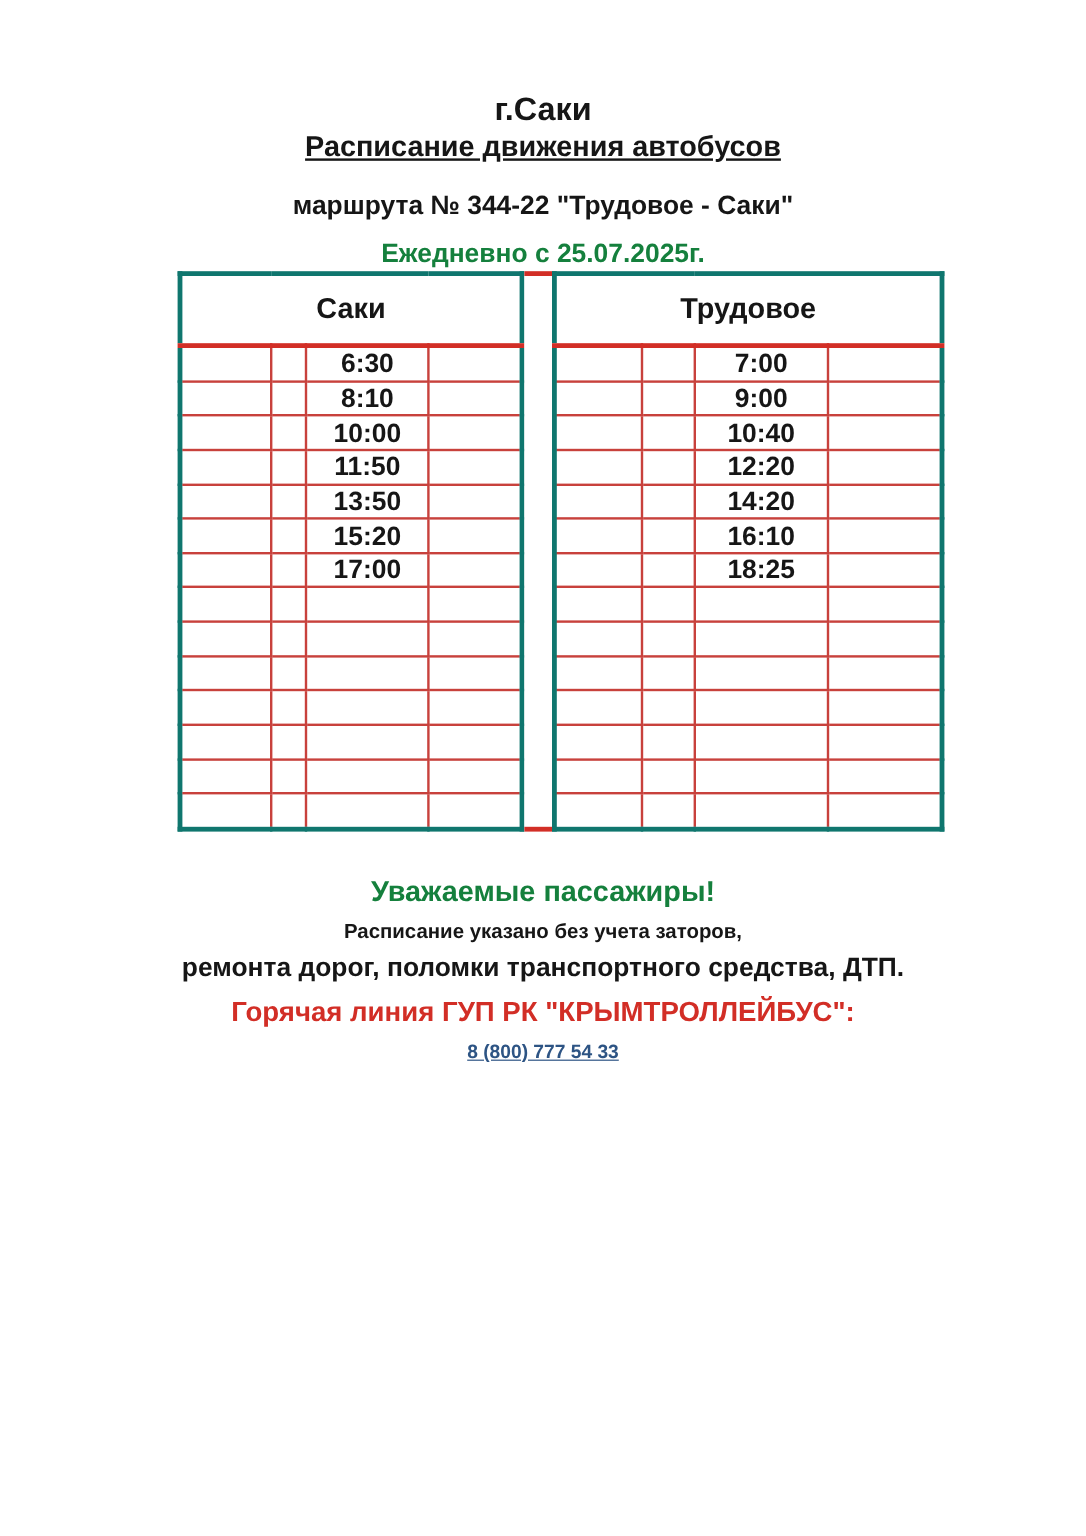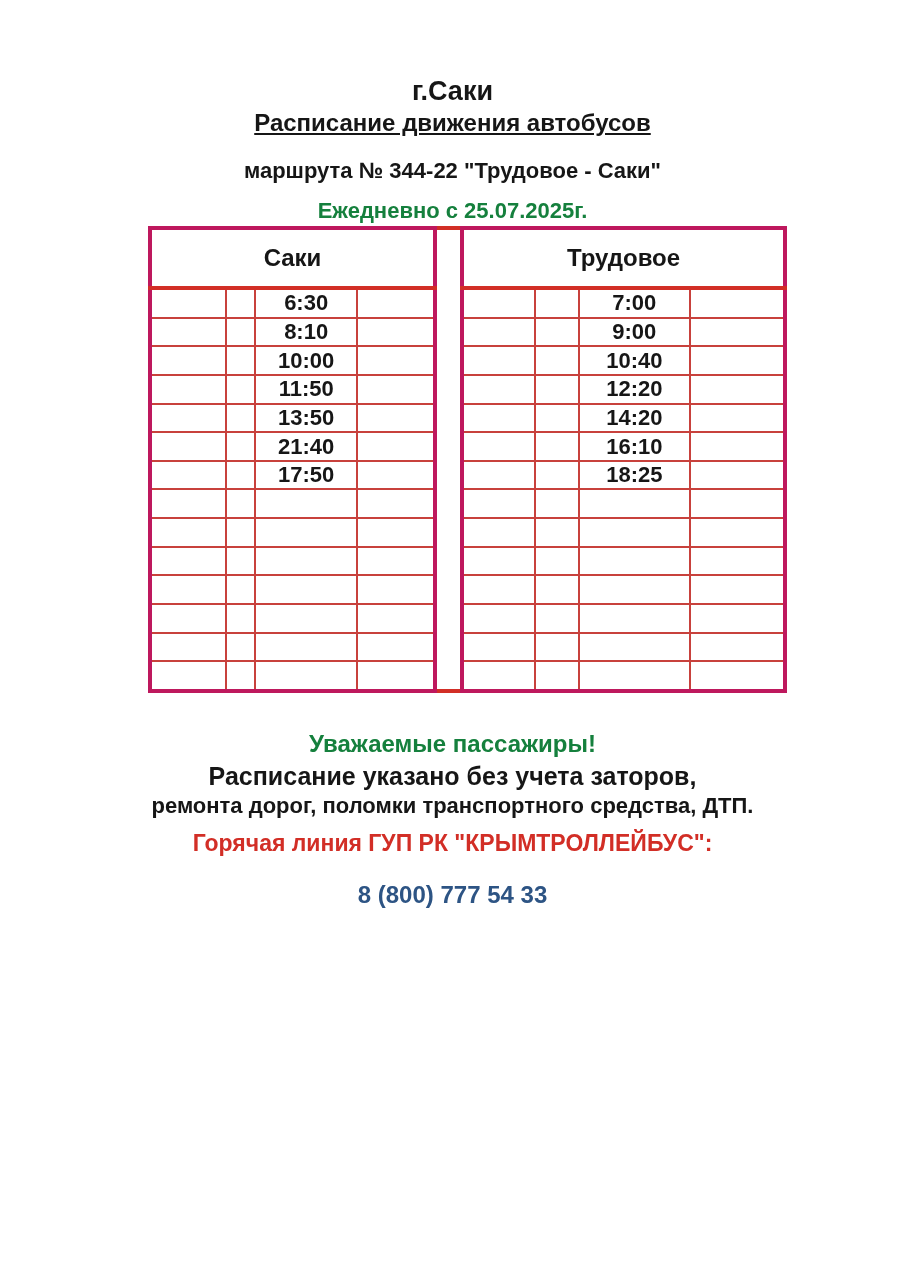--- a/index.html
+++ b/index.html
@@ -27,21 +27,21 @@
     margin: 3px 0 0 148px;
     width: 647px;
     height: 467px;
     display: flex;
     align-items: stretch;
     text-align: center;
   }
   table.tbl {
     border-collapse: collapse;
     table-layout: fixed;
-    border: 4px solid #be185d;
+    border: 4px solid #0f766e;
     height: 100%;
   }
   table.tbl.left  { width: 289px; }
   table.tbl.right { width: 327px; }
   .gapcol {
     width: 23px;
     border-top: 4px solid #d22e26;
     border-bottom: 4px solid #d22e26;
     background: #ffffff;
   }
@@ -64,24 +64,24 @@
     color: #161616;
     line-height: 1;
   }
   
   .left  col:nth-child(1){width:26.6%;} .left  col:nth-child(2){width:10.4%;}
   .left  col:nth-child(3){width:35.6%;} .left  col:nth-child(4){width:27.4%;}
   .right col:nth-child(1){width:22.5%;} .right col:nth-child(2){width:13.7%;}
   .right col:nth-child(3){width:34.3%;} .right col:nth-child(4){width:29.5%;}
 
   .f1 { margin-top: 36px; font-size: 24px; line-height: 29px; color: #15803d; }
-  .f2 { margin-top: 4px;  font-size: 25px; line-height: 29px; }
+  .f2 { margin-top: 4px;  font-size: 17px; line-height: 29px; }
   .f3 { font-size: 22px;  line-height: 30px; }
   .f4 { margin-top: 7px;  font-size: 23px; line-height: 30px; color: #d22e26; }
-  .f5 { margin-top: 22px;  font-size: 24px; line-height: 29px; color: #2d5484; }
+  .f5 { margin-top: 5px;  font-size: 16px; line-height: 29px; color: #2d5484; text-decoration: underline; }
 </style>
 </head>
 <body>
 
 <div class="page">
 
   <div class="t1">г.Саки</div>
   <div class="t2">Расписание движения автобусов</div>
   <div class="t3">маршрута № 344-22  "Трудовое - Саки"</div>
   <div class="t4">Ежедневно с 25.07.2025г.</div>
@@ -126,27 +126,27 @@
           </tr>
           <tr>
             <td></td>
             <td></td>
             <td>13:50</td>
             <td></td>
           </tr>
           <tr>
             <td></td>
             <td></td>
-            <td>21:40</td>
-            <td></td>
-          </tr>
-          <tr>
-            <td></td>
-            <td></td>
-            <td>17:50</td>
+            <td>15:20</td>
+            <td></td>
+          </tr>
+          <tr>
+            <td></td>
+            <td></td>
+            <td>17:00</td>
             <td></td>
           </tr>
           <tr>
             <td></td>
             <td></td>
             <td></td>
             <td></td>
           </tr>
           <tr>
             <td></td>

